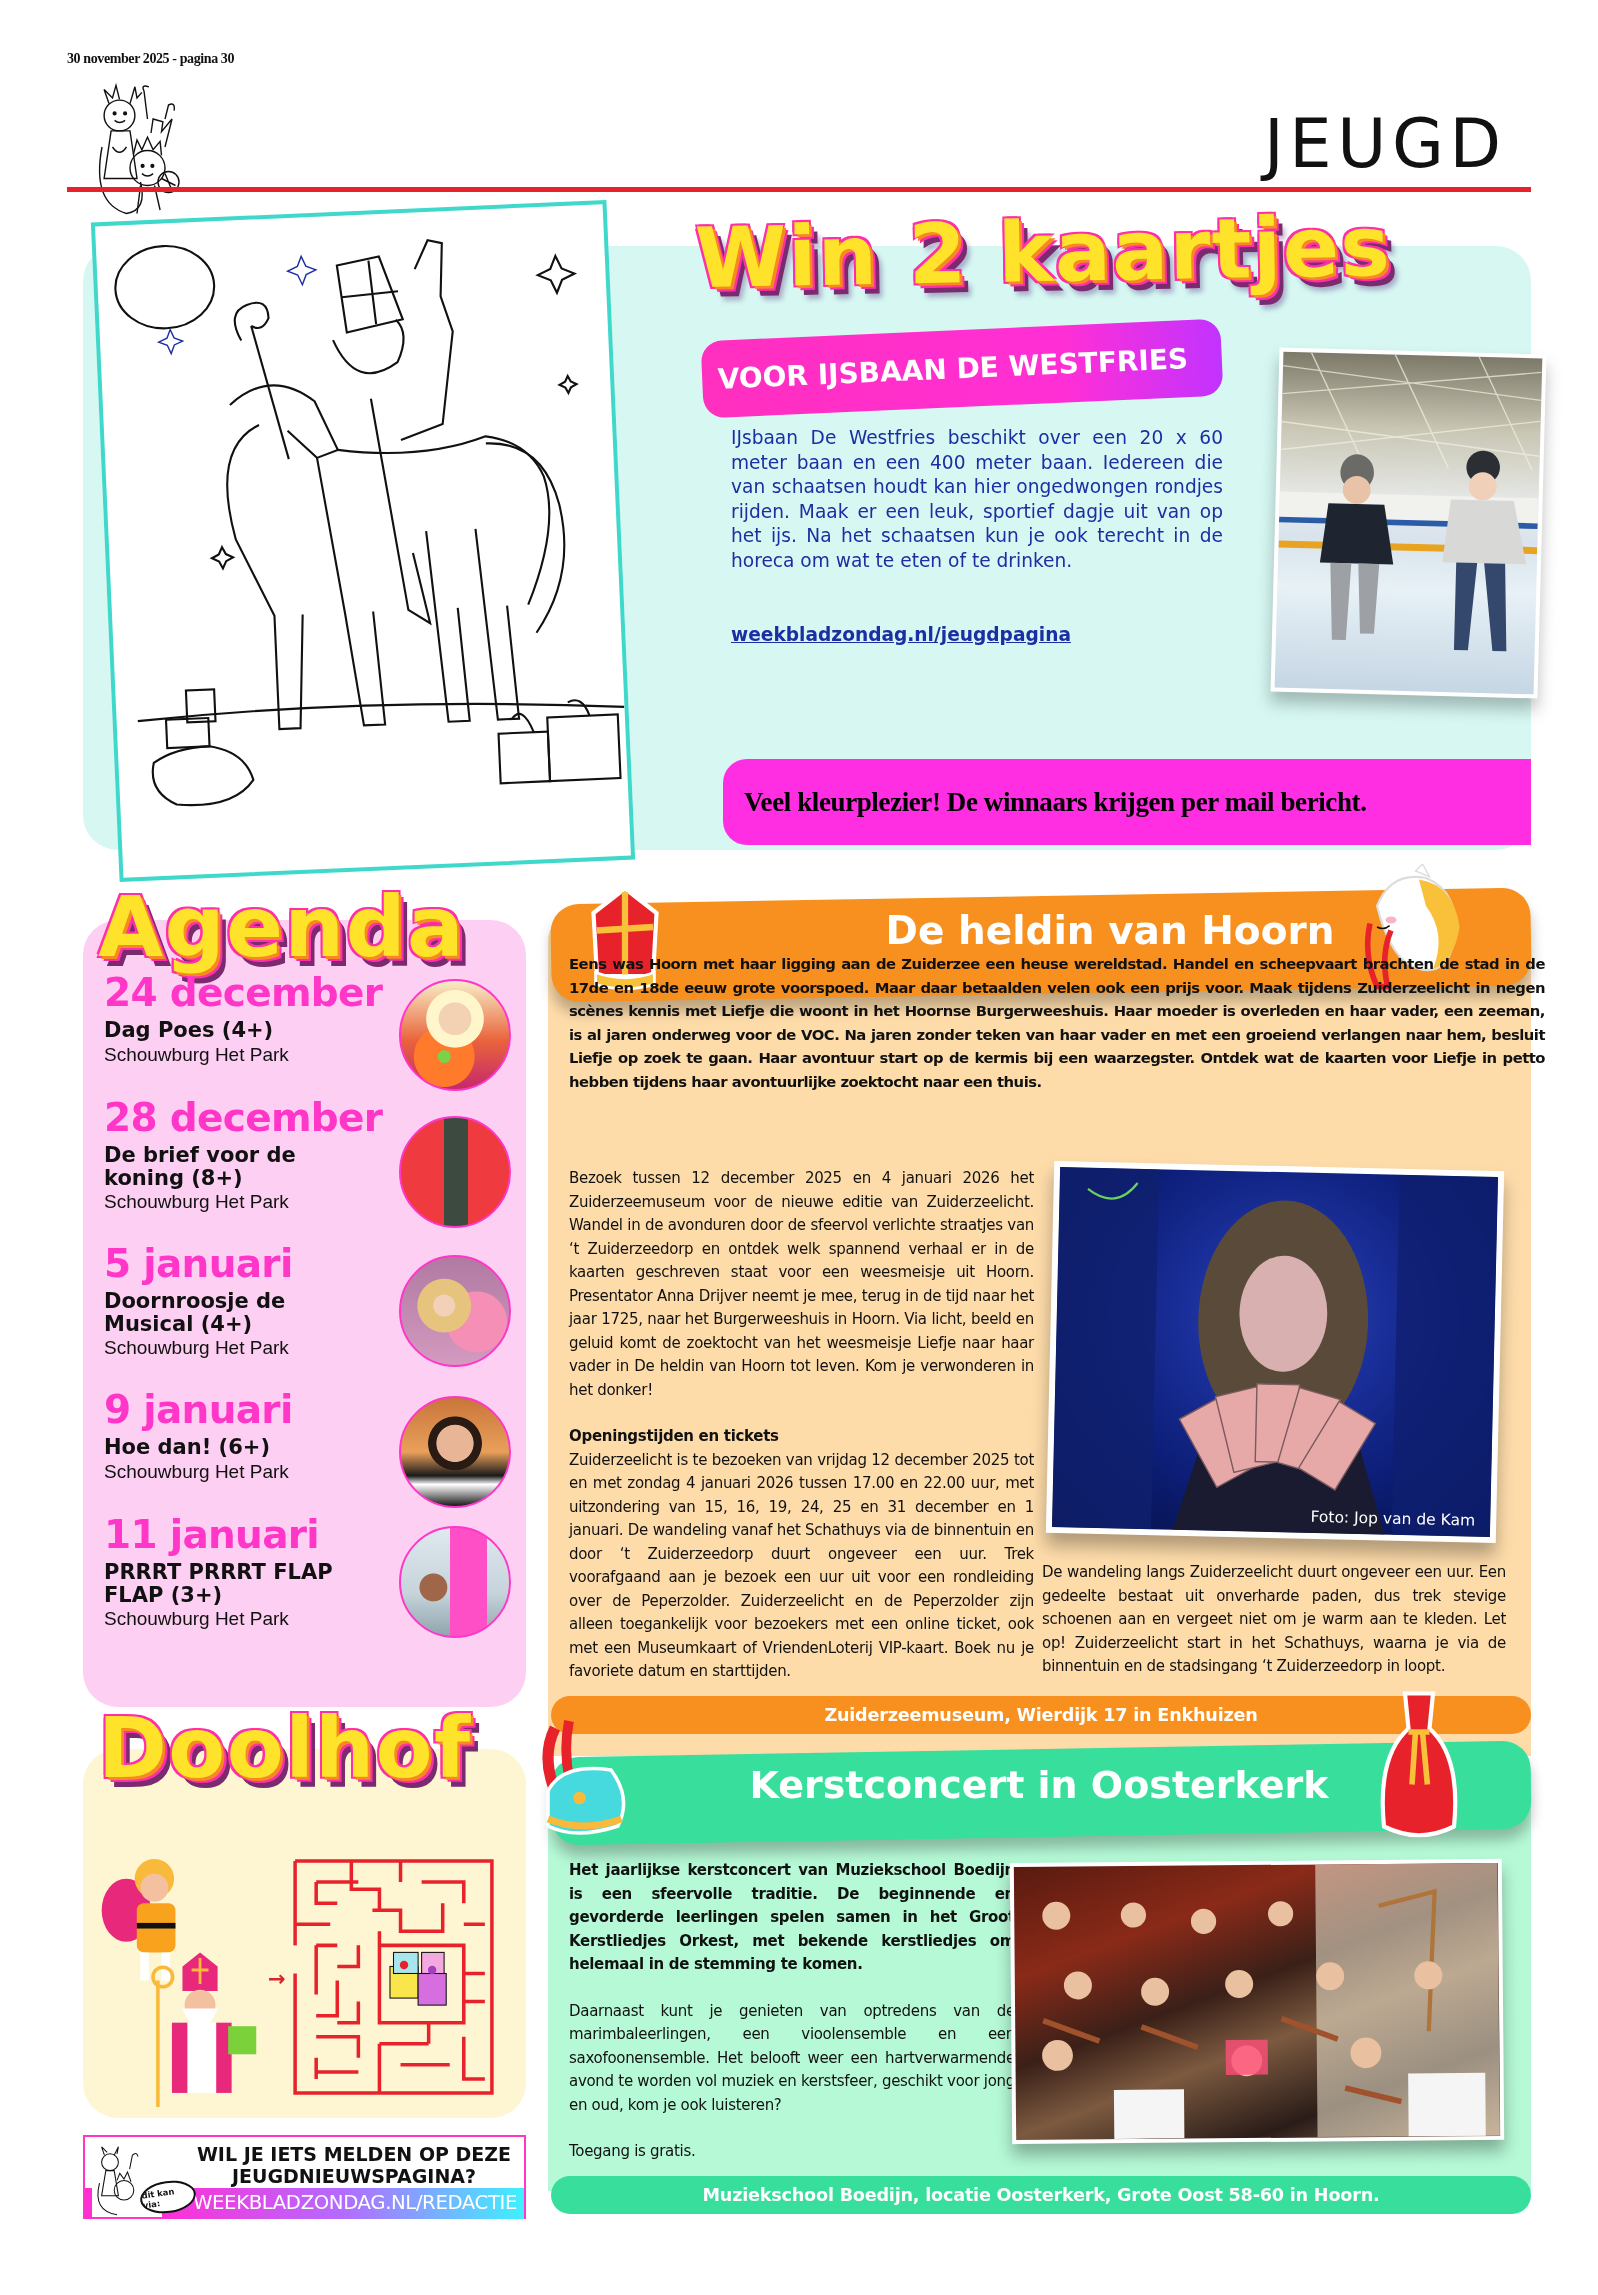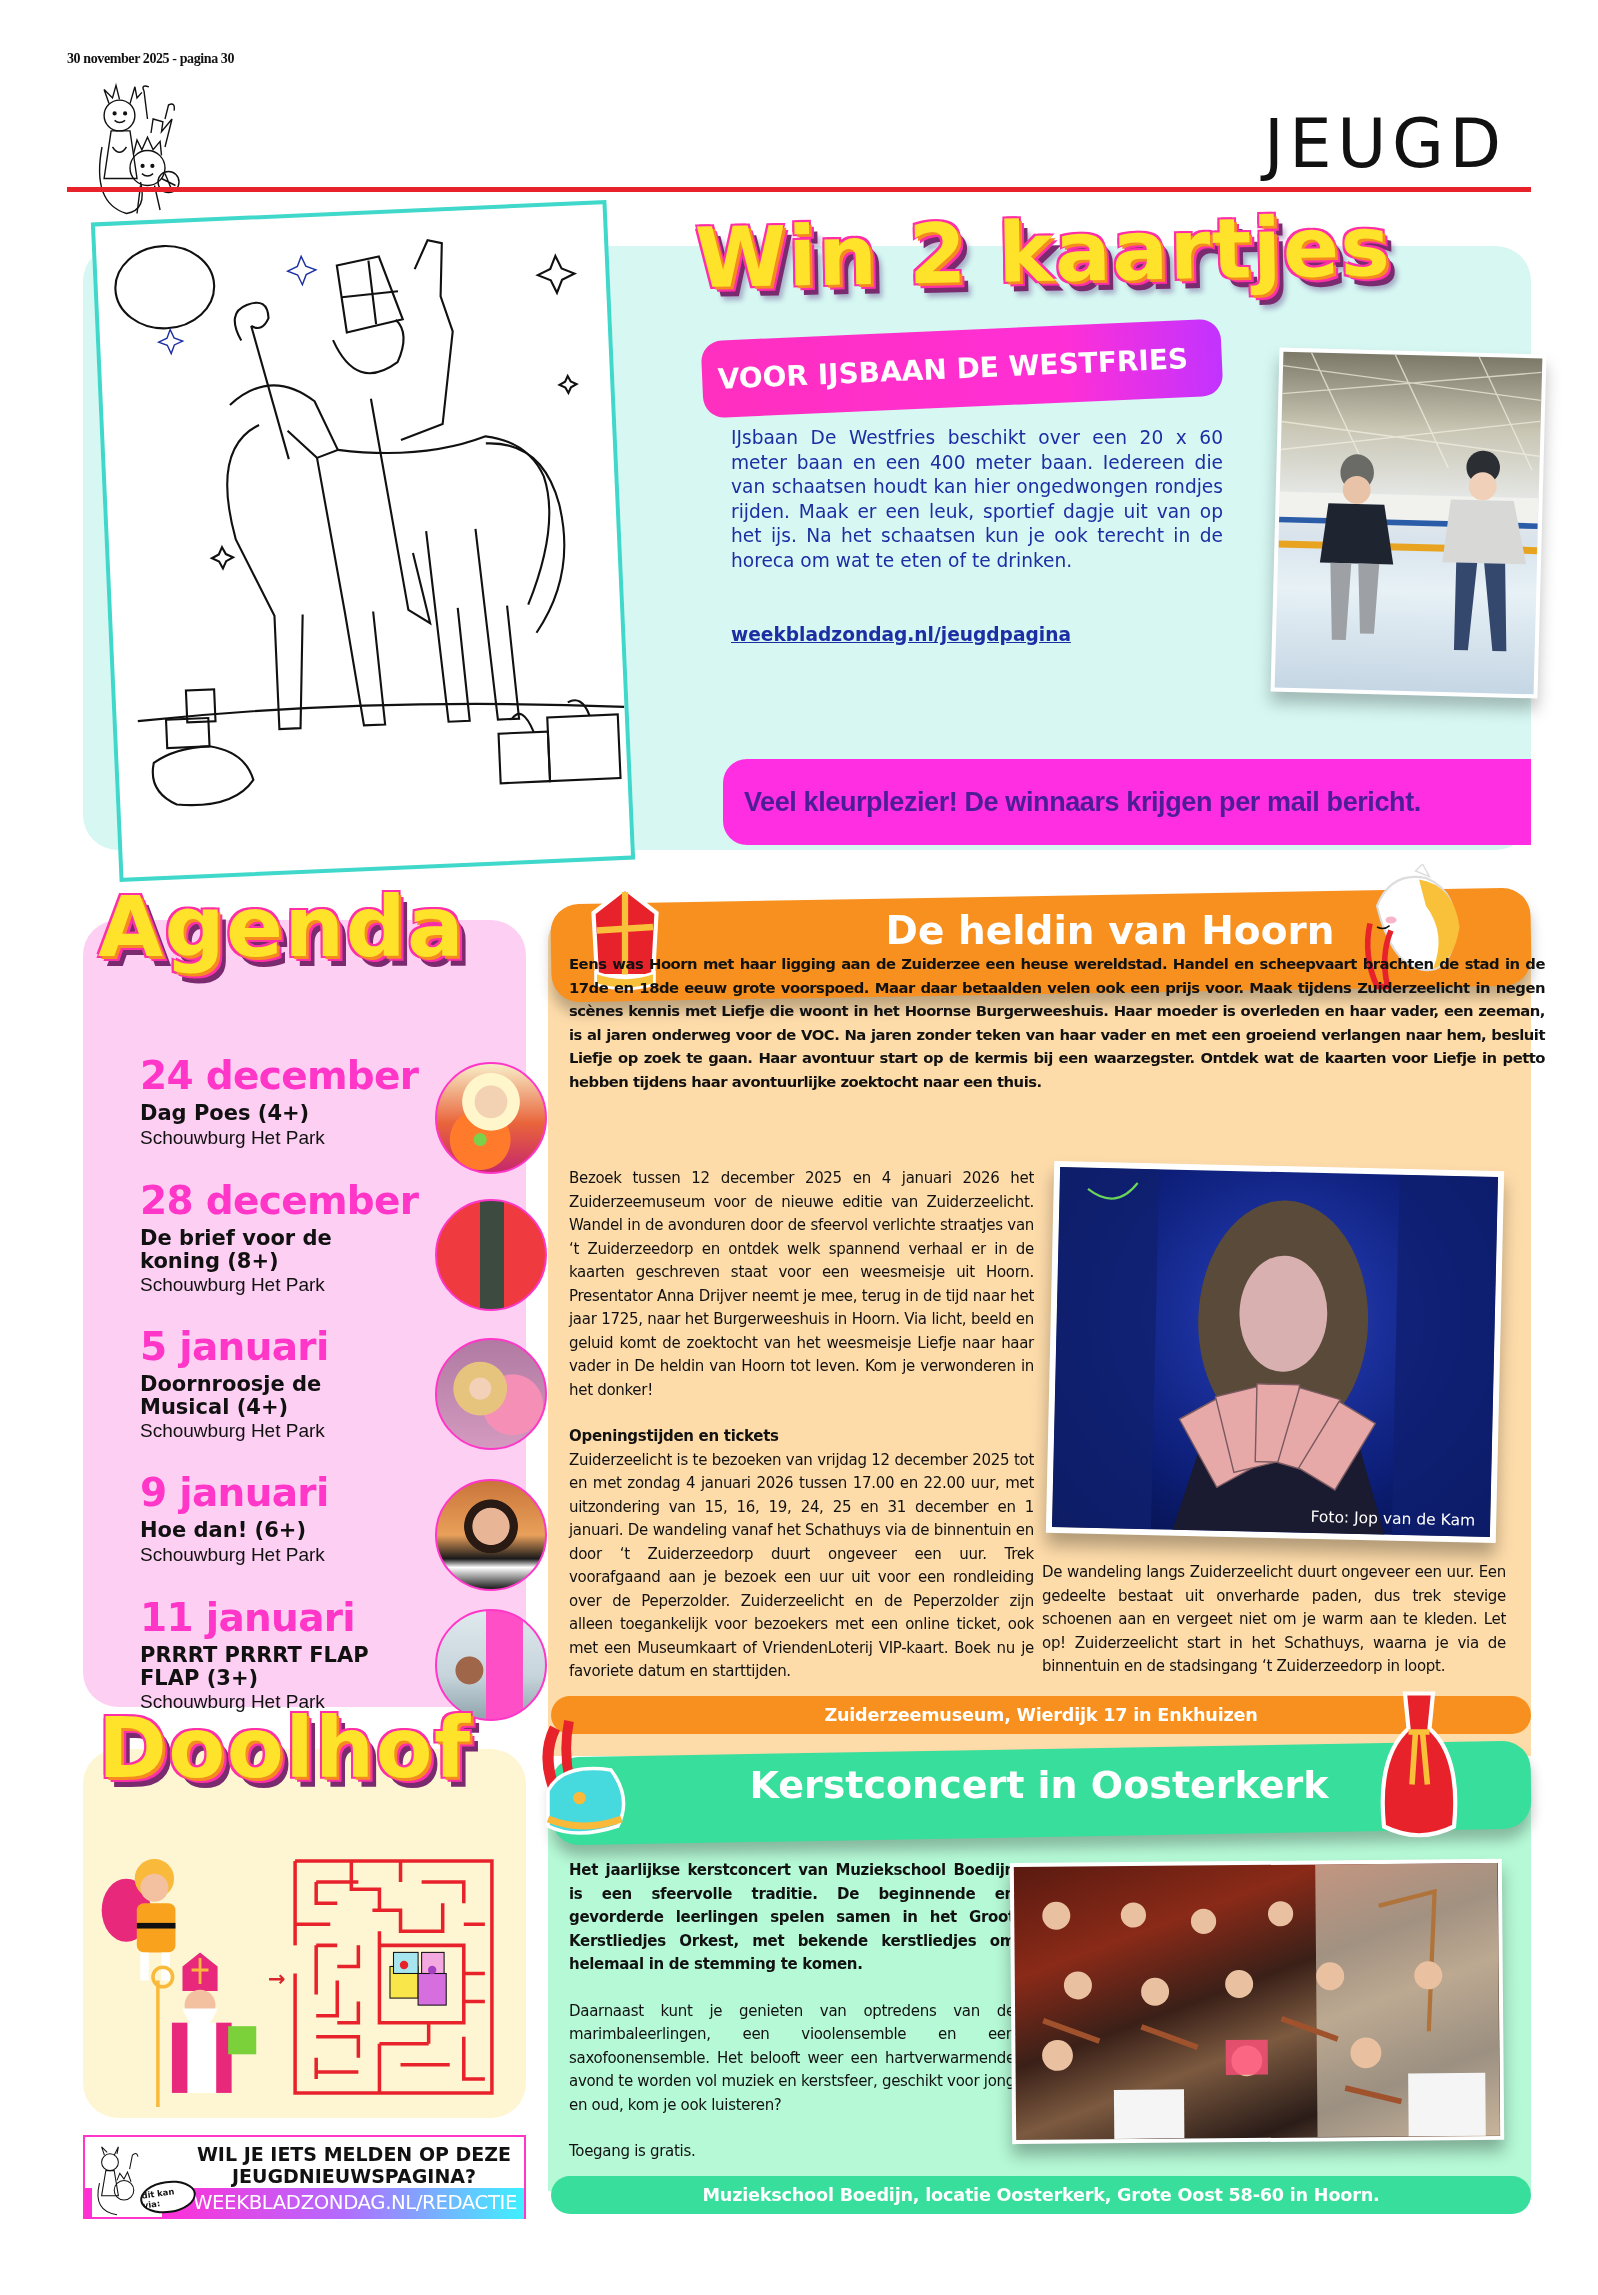--- a/index.html
+++ b/index.html
@@ -26,27 +26,27 @@
   .voor-pill span { color: #fff; font-weight: bold; font-size: 28px; font-family: "DejaVu Sans", sans-serif; }
 
   .win-body { left: 731px; top: 426px; width: 492px; font-family: "DejaVu Sans", sans-serif; font-size: 18.6px; line-height: 24.6px; color: #1c2ea3; text-align: justify; }
   .win-body p + p { margin-top: 24.6px; }
   .win-link { font-weight: bold; text-decoration: underline; color: #1c2ea3; }
 
   .skate-photo { left: 1275px; top: 351px; width: 267px; height: 344px; transform: rotate(1.5deg); background: #fff; padding: 4.2px; box-shadow: 0 11.2px 15.5px rgba(0,0,0,0.25); }
   .skate-photo .ph { width: 100%; height: 100%; background: linear-gradient(180deg, #7c7968 0%, #c9c6b4 22%, #e9ecec 45%, #d8e3ec 55%, #e7f1f6 70%, #c5d6e4 100%); position: relative; overflow: hidden; }
 
   .veel-pill { left: 723px; top: 759px; width: 808px; height: 86px; background: #ff2ee2; border-radius: 24px 0 0 24px; display: flex; align-items: center; padding-left: 21px; }
-  .veel-pill span { color: #4c1d95; font-weight: bold; font-size: 27px; font-family: Liberation Sans, sans-serif; letter-spacing: -0.4px; }
+  .veel-pill span { color: #000000; font-weight: bold; font-size: 27px; font-family: Liberation Serif, serif; letter-spacing: -0.4px; }
 
   
   .agenda-bg { left: 83px; top: 920px; width: 443px; height: 787px; background: #fdd0f3; border-radius: 35px; }
   .agenda-title { left: 98px; top: 878px; font-family: "DejaVu Sans", sans-serif; font-weight: bold; font-size: 84px; color: #ffe32a; letter-spacing: 1.4px;
     text-shadow: 2.8px 2.8px 0 #f58a1e, -2.1px -2.1px 0 #ff2fa8, 2.1px -2.1px 0 #ff2fa8, -2.1px 2.1px 0 #ff2fa8, 4.9px 4.9px 0 #ff2fa8, 8.4px 9.8px 0 #7a2a6e; }
-  .agenda-list { left: 104px; top: 1054px; width: 407px; margin-left: 36px; }
+  .agenda-list { left: 104px; top: 971px; width: 407px; }
   .agenda-item { position: relative; height: 125px; }
   .agenda-item .date { font-family: "DejaVu Sans", sans-serif; font-weight: bold; font-size: 39px; color: #ff36c8; line-height: 44px; letter-spacing: -0.7px; }
   .agenda-item .event { font-family: "DejaVu Sans", sans-serif; font-weight: bold; font-size: 21px; line-height: 22.5px; color: #111; margin-top: 4.2px; width: 253px; }
   .agenda-item .venue { font-family: Liberation Sans, sans-serif; font-size: 19px; color: #111; line-height: 25px; }
   .agenda-item .thumb { position: absolute; right: 0; top: 8.4px; width: 112px; height: 112px; border-radius: 50%; border: 2.8px solid #ff36c8; overflow: hidden; }
   .agenda-item.tall { height: 146px; }
 
   
   .doolhof-bg { left: 83px; top: 1749px; width: 443px; height: 369px; background: #fef6d2; border-radius: 35px; }
   .doolhof-title { left: 98px; top: 1700px; font-family: "DejaVu Sans", sans-serif; font-weight: bold; font-size: 83px; color: #ffe32a; letter-spacing: 1.4px;

